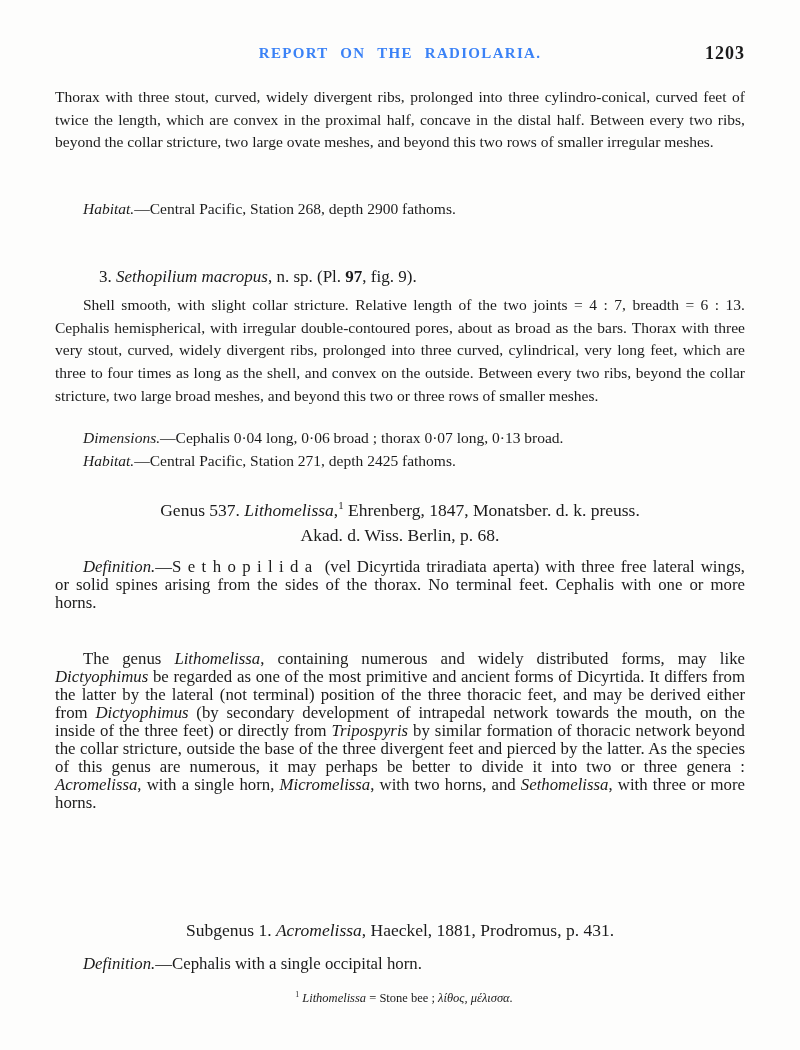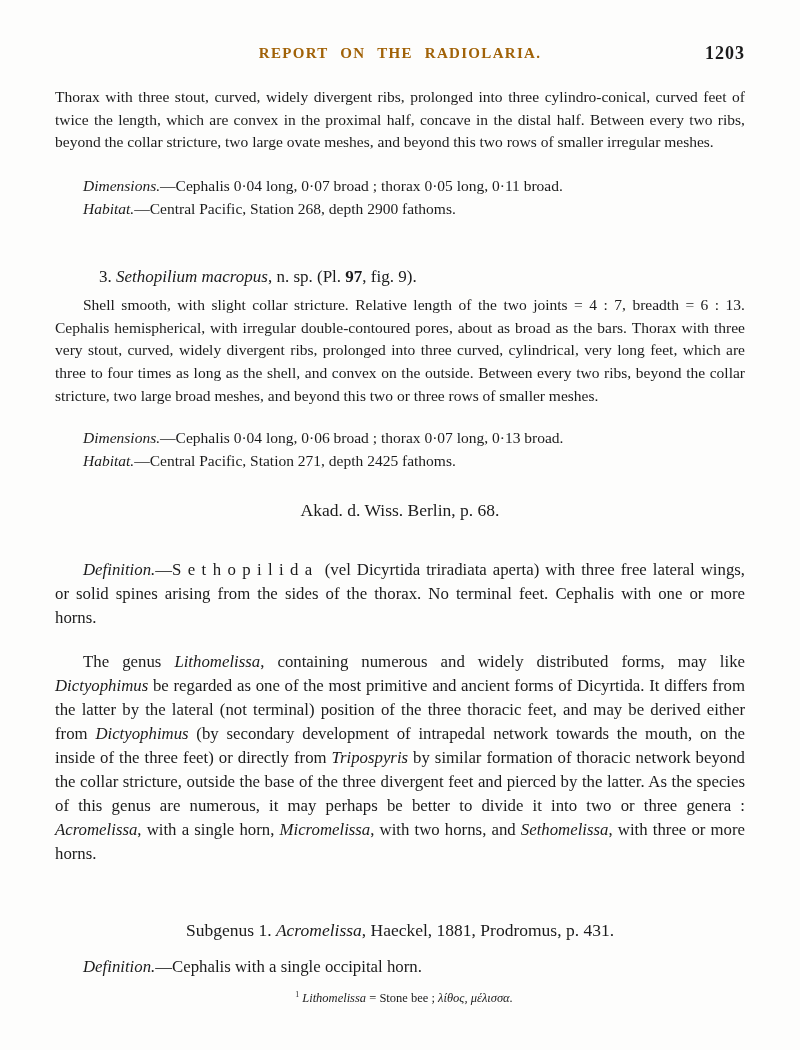--- a/index.html
+++ b/index.html
@@ -16,40 +16,40 @@
   .abs { position: absolute; left: 55px; width: 690px; }
 
   
   .header { top: 45px; height: 22px; }
   .header-title {
     text-align: center;
     font-size: 15px;
     font-weight: bold;
     letter-spacing: 1.3px;
     word-spacing: 7px;
-    color: #a16207;
+    color: #3b82f6;
   }
   .page-number {
     position: absolute;
     right: 0; top: -2px;
     font-size: 18px;
     font-weight: bold;
     letter-spacing: 1px;
   }
 
   
   .small {
     font-size: 15.5px;
     line-height: 22.7px;
     text-align: justify;
   }
   
   .large {
     font-size: 16.8px;
-    line-height: 24px;
+    line-height: 18px;
     text-align: justify;
   }
   .indent { text-indent: 28px; }
   .single { text-align: left; }
 
   .species-heading {
     font-size: 17px;
     line-height: 22px;
     text-align: left;
   }
@@ -74,33 +74,33 @@
 
 <div class="page">
 
   <div class="abs header">
     <div class="header-title">REPORT ON THE RADIOLARIA.</div>
     <div class="page-number">1203</div>
   </div>
 
   <p class="abs small" style="top:86px; margin:0;"><span>Thorax with three stout, curved, widely divergent ribs, prolonged into three cylindro-conical, curved feet of twice the length, which are convex in the proximal half, concave in the distal half.  Between every two ribs, beyond the collar stricture, two large ovate meshes, and beyond this two rows of smaller irregular meshes.</span></p>
 
-  <p class="abs small single indent" style="top:175px; margin:0;"><span class="i">Dimensions.</span><span>—Cephalis 0·04 long, 0·07 broad ; thorax 0·05 long, 0·11 broad.</span></p>
 
   <p class="abs small single indent" style="top:198px; margin:0;"><span class="i">Habitat.</span><span>—Central Pacific, Station 268, depth 2900 fathoms.</span></p>
 
   <p class="abs species-heading" style="top:250px; left:83px; width:600px; margin:16px;"><span>3. </span><span class="i">Sethopilium macropus</span><span>, n. sp. (Pl. </span><span class="b">97</span><span>, fig. 9).</span></p>
 
   <p class="abs small indent" style="top:294px; margin:0;"><span>Shell smooth, with slight collar stricture.  Relative length of the two joints = 4 : 7, breadth = 6 : 13. Cephalis hemispherical, with irregular double-contoured pores, about as broad as the bars.  Thorax with three very stout, curved, widely divergent ribs, prolonged into three curved, cylindrical, very long feet, which are three to four times as long as the shell, and convex on the outside.  Between every two ribs, beyond the collar stricture, two large broad meshes, and beyond this two or three rows of smaller meshes.</span></p>
 
   <p class="abs small single indent" style="top:427px; margin:0;"><span class="i">Dimensions.</span><span>—Cephalis 0·04 long, 0·06 broad ; thorax 0·07 long, 0·13 broad.</span></p>
 
   <p class="abs small single indent" style="top:450px; margin:0;"><span class="i">Habitat.</span><span>—Central Pacific, Station 271, depth 2425 fathoms.</span></p>
 
   <div class="abs genus-heading" style="top:498px;">
+    <div><span>Genus 537. </span><span class="i">Lithomelissa</span><span>,</span><span class="sup">1</span><span> Ehrenberg, 1847, Monatsber. d. k. preuss.</span></div>
     <div><span>Akad. d. Wiss. Berlin, p. 68.</span></div>
   </div>
 
   <p class="abs large indent" style="top:558px; margin:0; word-spacing:1.5px;"><span class="i">Definition.</span><span>—</span><span class="lsp">Sethopilida</span><span> (vel Dicyrtida triradiata aperta) with three free lateral wings, or solid spines arising from the sides of the thorax.  No terminal feet. Cephalis with one or more horns.</span></p>
 
   <p class="abs large indent" style="top:650px; margin:0;"><span>The genus </span><span class="i">Lithomelissa</span><span>, containing numerous and widely distributed forms, may like </span><span class="i">Dictyophimus</span><span> be regarded as one of the most primitive and ancient forms of Dicyrtida. It differs from the latter by the lateral (not terminal) position of the three thoracic feet, and may be derived either from </span><span class="i">Dictyophimus</span><span> (by secondary development of intrapedal network towards the mouth, on the inside of the three feet) or directly from </span><span class="i">Tripospyris</span><span> by similar formation of thoracic network beyond the collar stricture, outside the base of the three divergent feet and pierced by the latter.  As the species of this genus are numerous, it may perhaps be better to divide it into two or three genera : </span><span class="i">Acromelissa</span><span>, with a single horn, </span><span class="i">Micromelissa</span><span>, with two horns, and </span><span class="i">Sethomelissa</span><span>, with three or more horns.</span></p>
 
   <p class="abs genus-heading" style="top:918px; margin:0;"><span>Subgenus 1. </span><span class="i">Acromelissa</span><span>, Haeckel, 1881, Prodromus, p. 431.</span></p>
 
   <p class="abs large single indent" style="top:955px; margin:0;"><span class="i">Definition.</span><span>—Cephalis with a single occipital horn.</span></p>

